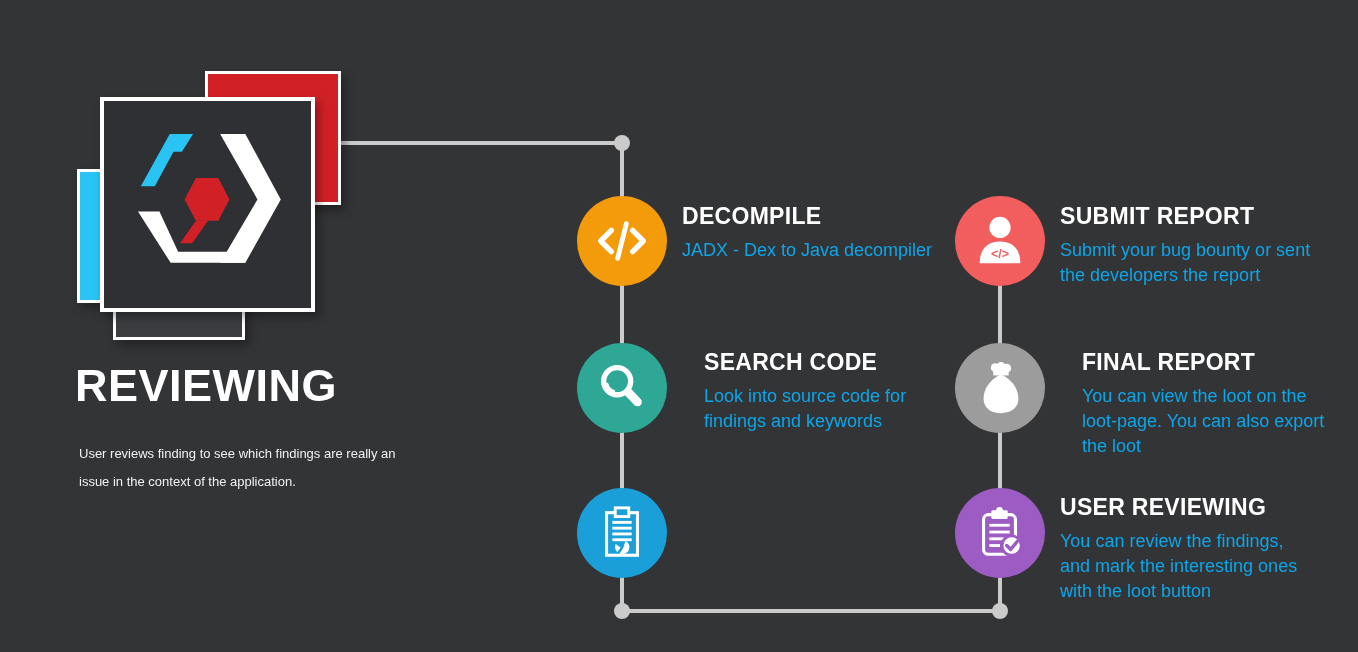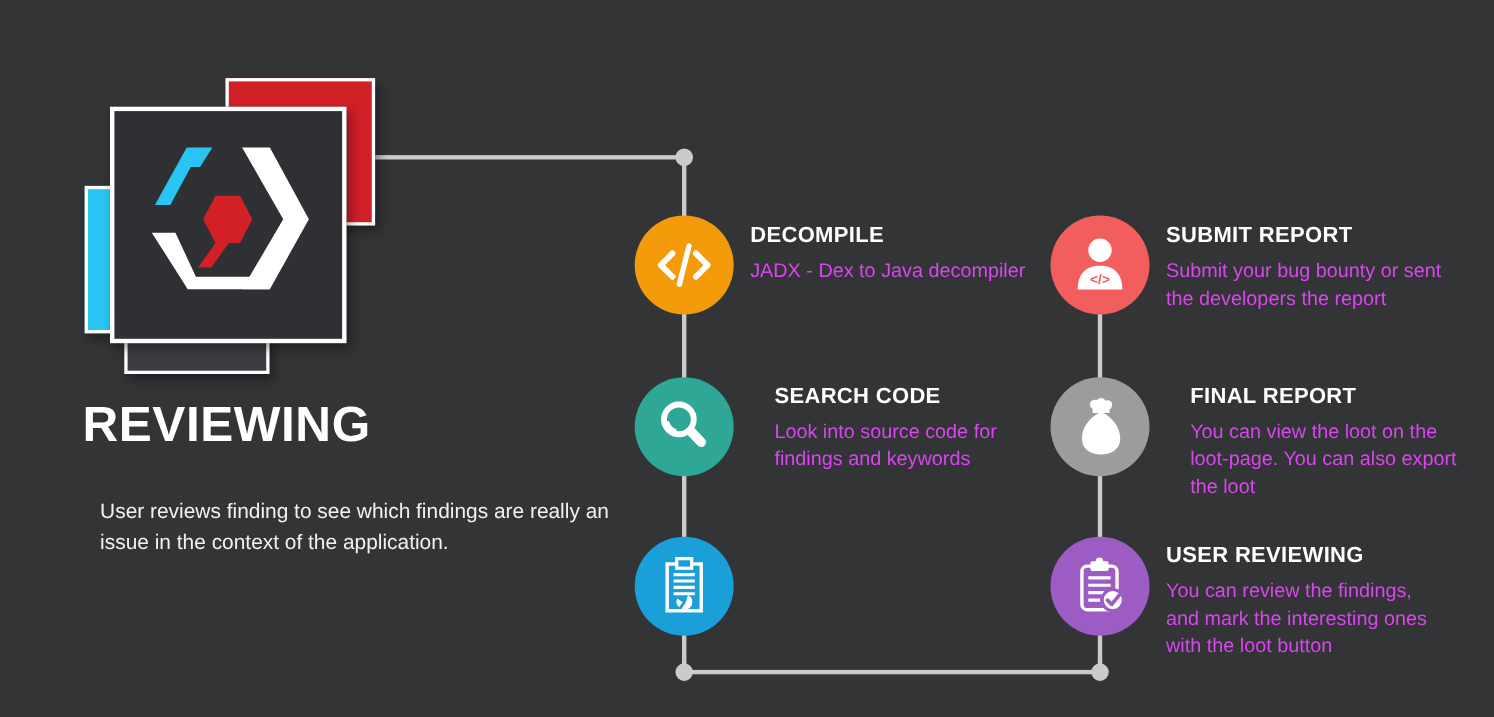--- a/index.html
+++ b/index.html
@@ -22,28 +22,28 @@
   
   .card{position:absolute;border:3px solid #ffffff;box-shadow:4px 5px 9px rgba(0,0,0,0.35);}
   #card-red{left:205px;top:71px;width:130px;height:128px;z-index:3;}
   #card-cyan{left:77px;top:169px;width:27px;height:128px;z-index:2;}
   #card-strip{left:113px;top:258px;width:126px;height:76px;z-index:2;}
   #card-main{left:100px;top:97px;width:207px;height:207px;border-width:4px;z-index:4;
     display:flex;align-items:center;justify-content:center;}
   
   .pipeline-title{position:absolute;left:75px;top:360px;margin:0;
     font-size:45px;font-weight:700;color:#ffffff;letter-spacing:0.5px;z-index:5;}
-  .pipeline-desc{position:absolute;left:75px;top:436px;margin:16px;width:500px;
-    font-size:19px;line-height:28px;color:#f1f1f1;white-space:pre-line;z-index:5;}
+  .pipeline-desc{position:absolute;left:75px;top:436px;margin:4px;width:500px;
+    font-size:13px;line-height:28px;color:#f1f1f1;white-space:pre-line;z-index:5;}
   
   .step-circle{position:absolute;width:90px;height:90px;border-radius:50%;
     display:flex;align-items:center;justify-content:center;z-index:5;}
   .step-text{position:absolute;z-index:5;}
-  .step-title{margin:0 0 8px 0;font-size:20px;font-weight:700;color:#ffffff;letter-spacing:0.3px;}
-  .step-desc{margin:0;font-size:18px;line-height:25px;color:#d946ef;white-space:pre-line;}
+  .step-title{margin:0 0 8px 0;font-size:23px;font-weight:700;color:#ffffff;letter-spacing:0.3px;}
+  .step-desc{margin:0;font-size:18px;line-height:25px;color:#0ea5e9;white-space:pre-line;}
   .col-left .step-text{left:682px;width:280px;}
   .col-right .step-text{left:1060px;width:300px;}
   .row-1 .step-circle{top:196px;} .row-1 .step-text{top:203px;}
   .row-2 .step-circle{top:343px;} .row-2 .step-text{top:349px;margin-left:22px;}
   .row-3 .step-circle{top:488px;} .row-3 .step-text{top:494px;}
   .col-left .step-circle{left:577px;}
   .col-right .step-circle{left:955px;}
   .icon-svg{display:block;}
 </style>
 </head>

